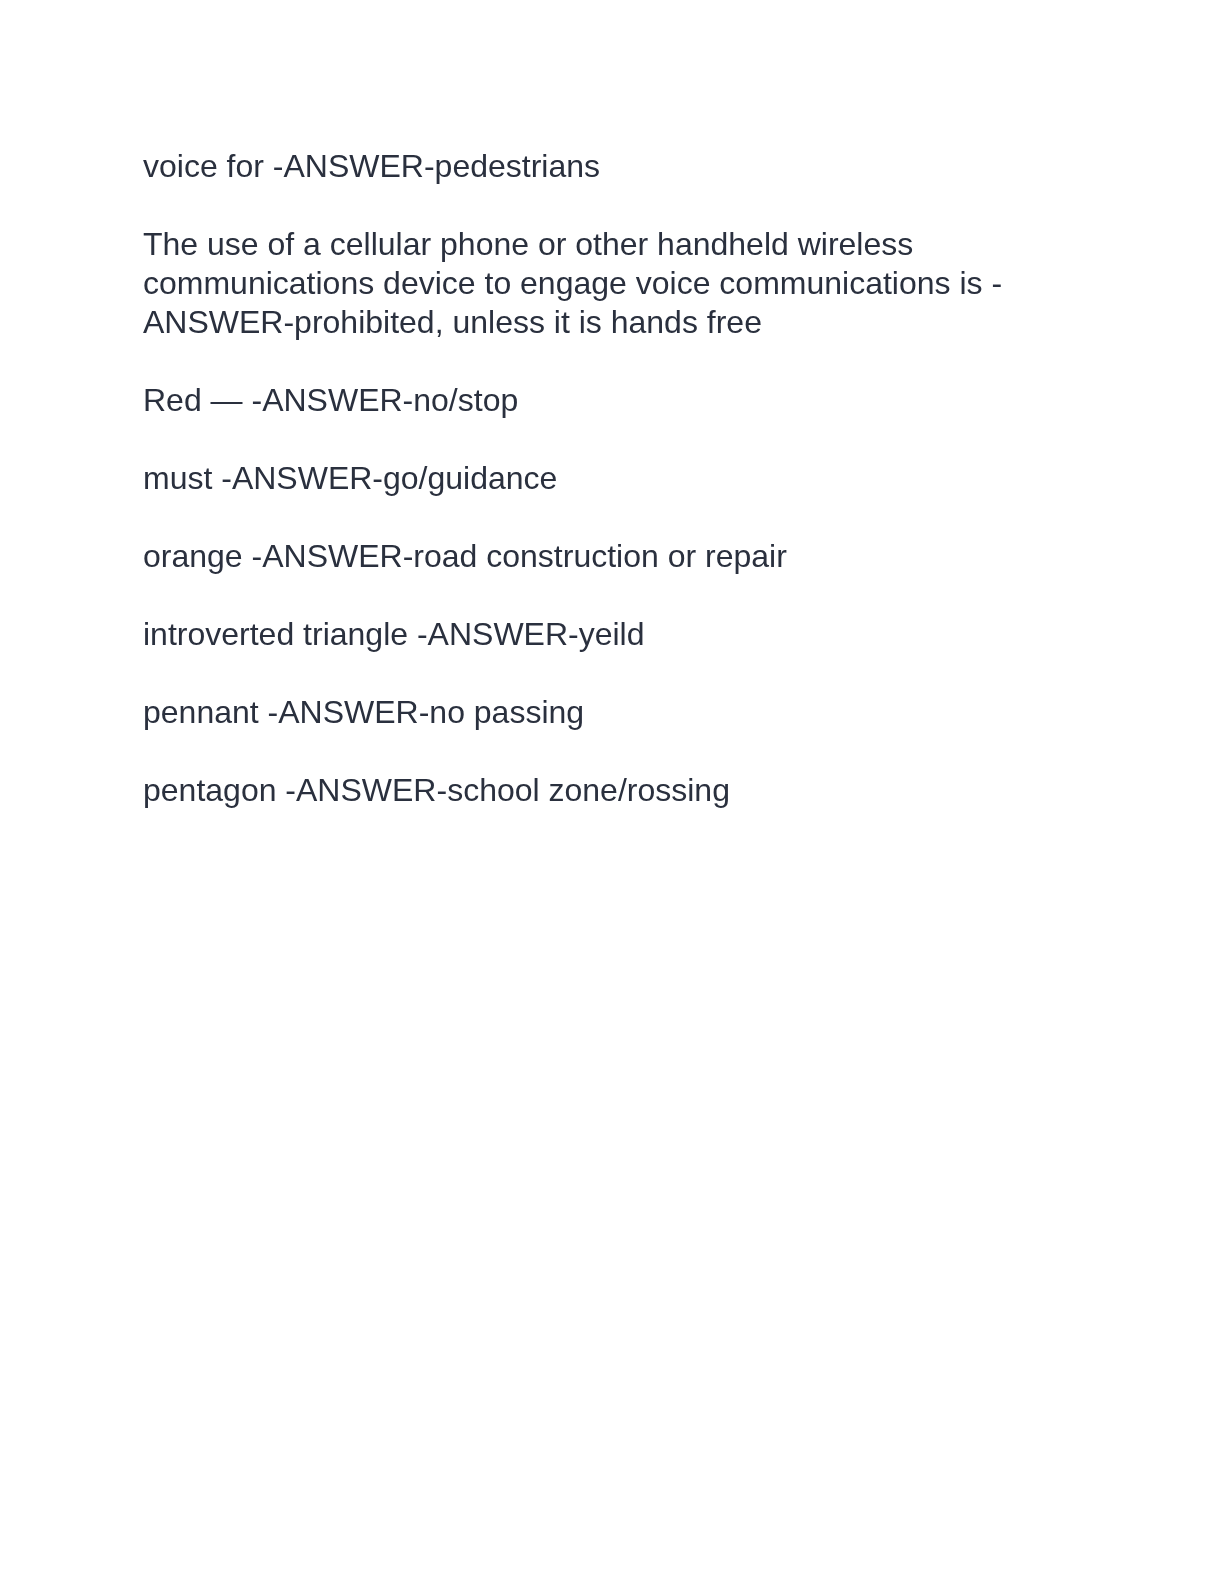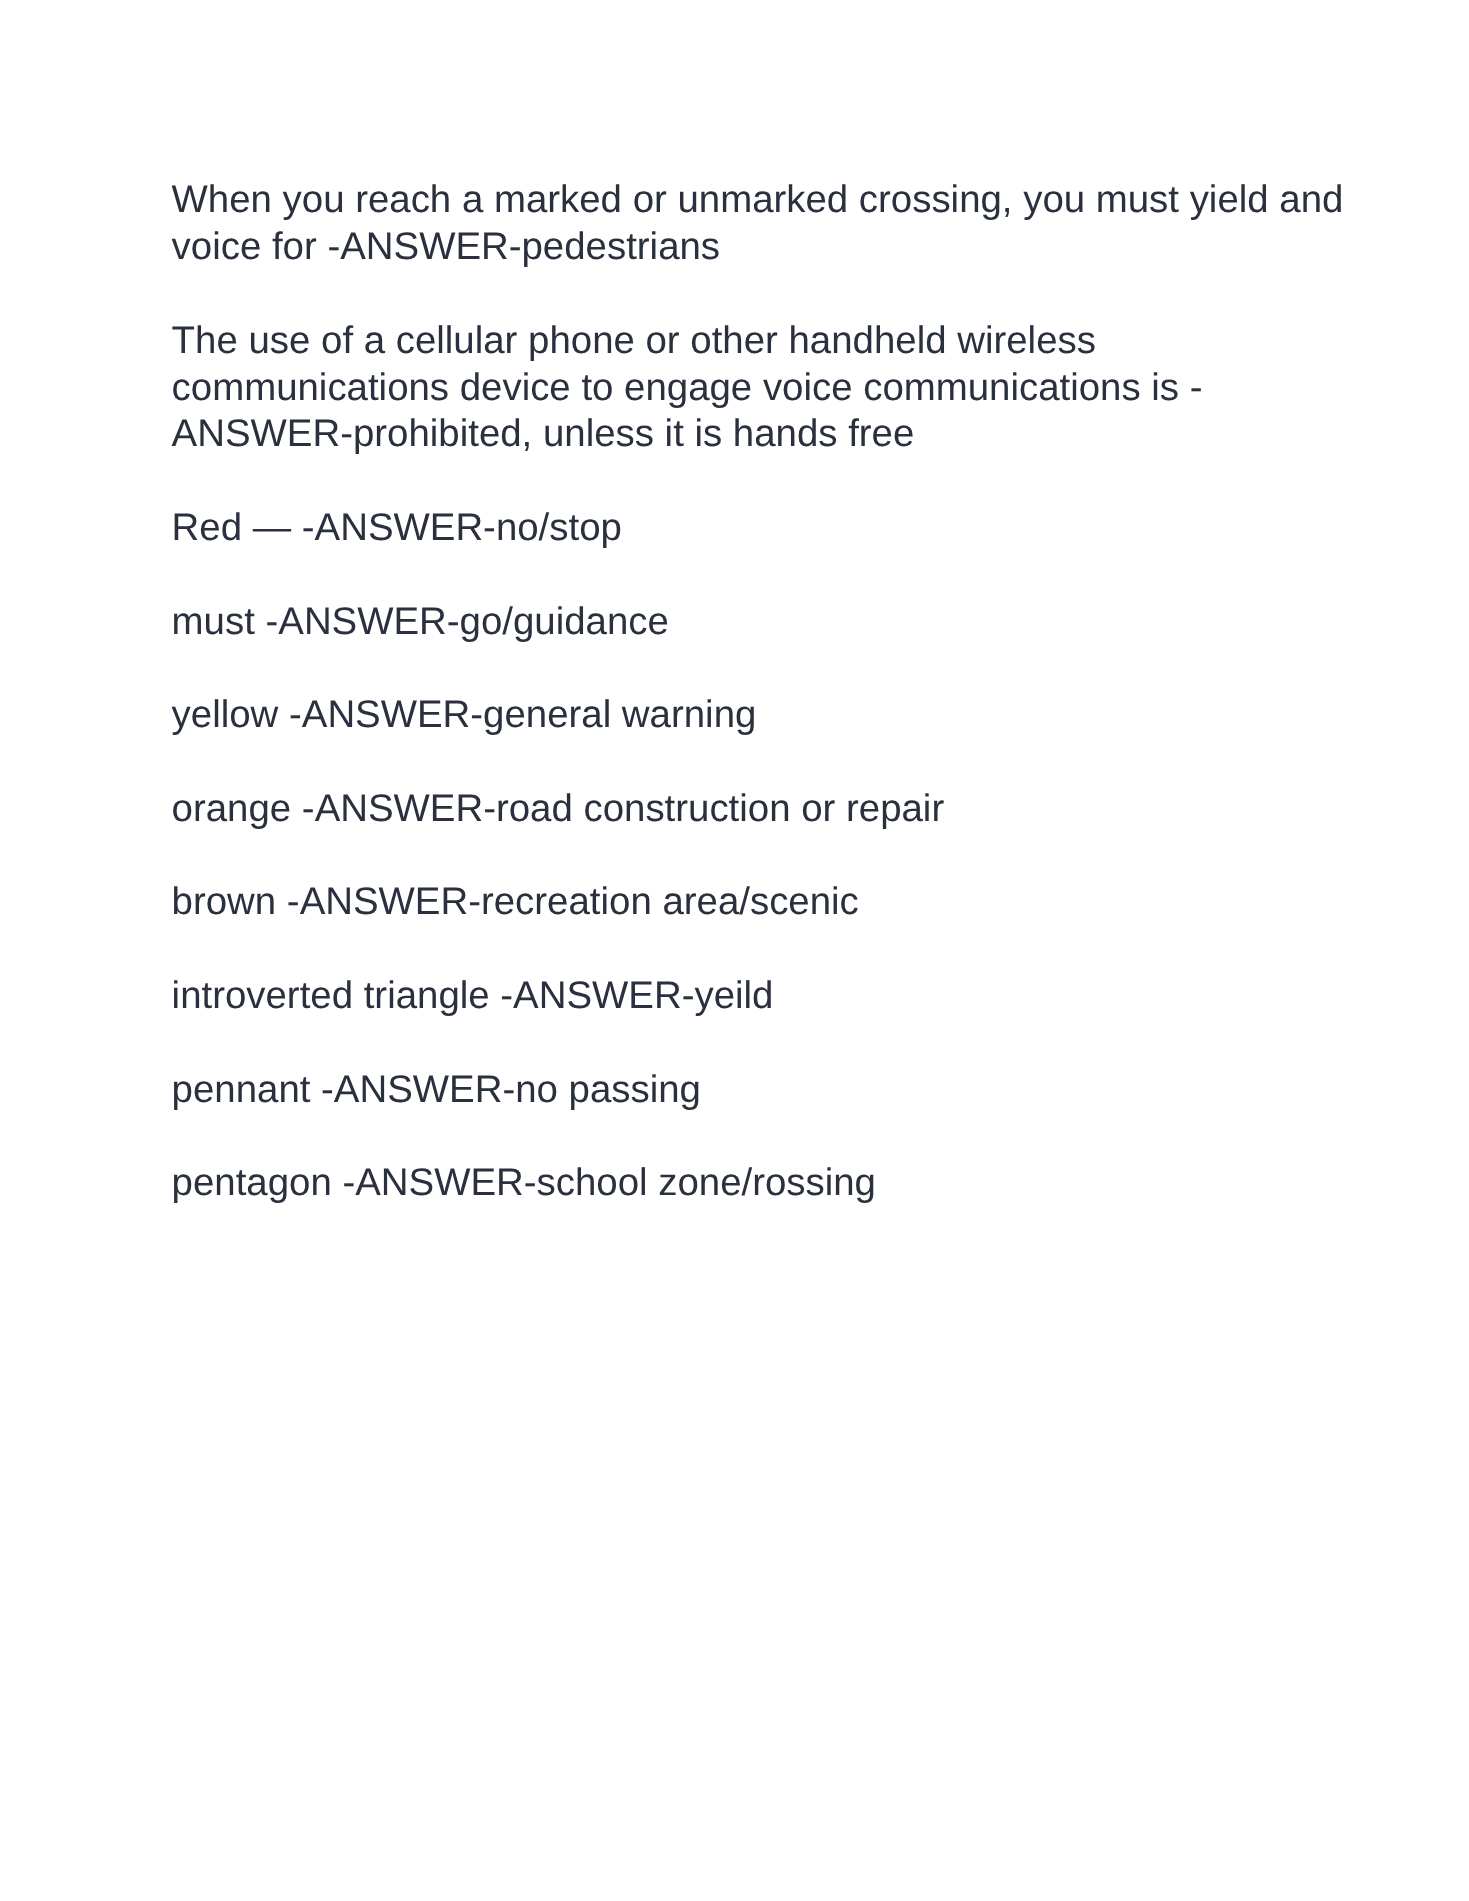--- a/index.html
+++ b/index.html
@@ -27,51 +27,44 @@
   .line {
     white-space: nowrap;
   }
 </style>
 </head>
 <body>
 
 <div class="page">
 
   <div class="para">
-    <div class="line">When you reach a marked or unmarked crossing, you must yield and</div>
     <div class="line">voice for -ANSWER-pedestrians</div>
   </div>
 
   <div class="para">
     <div class="line">The use of a cellular phone or other handheld wireless</div>
     <div class="line">communications device to engage voice communications is -</div>
     <div class="line">ANSWER-prohibited, unless it is hands free</div>
   </div>
 
   <div class="para">
     <div class="line">Red — -ANSWER-no/stop</div>
   </div>
 
   <div class="para">
     <div class="line">must -ANSWER-go/guidance</div>
   </div>
 
-  <div class="para">
-    <div class="line">yellow -ANSWER-general warning</div>
-  </div>
 
 
   <div class="para">
     <div class="line">orange -ANSWER-road construction or repair</div>
   </div>
 
 
-  <div class="para">
-    <div class="line">brown -ANSWER-recreation area/scenic</div>
-  </div>
 
 
 
 
   <div class="para">
     <div class="line">introverted triangle -ANSWER-yeild</div>
   </div>
 
   <div class="para">
     <div class="line">pennant -ANSWER-no passing</div>

